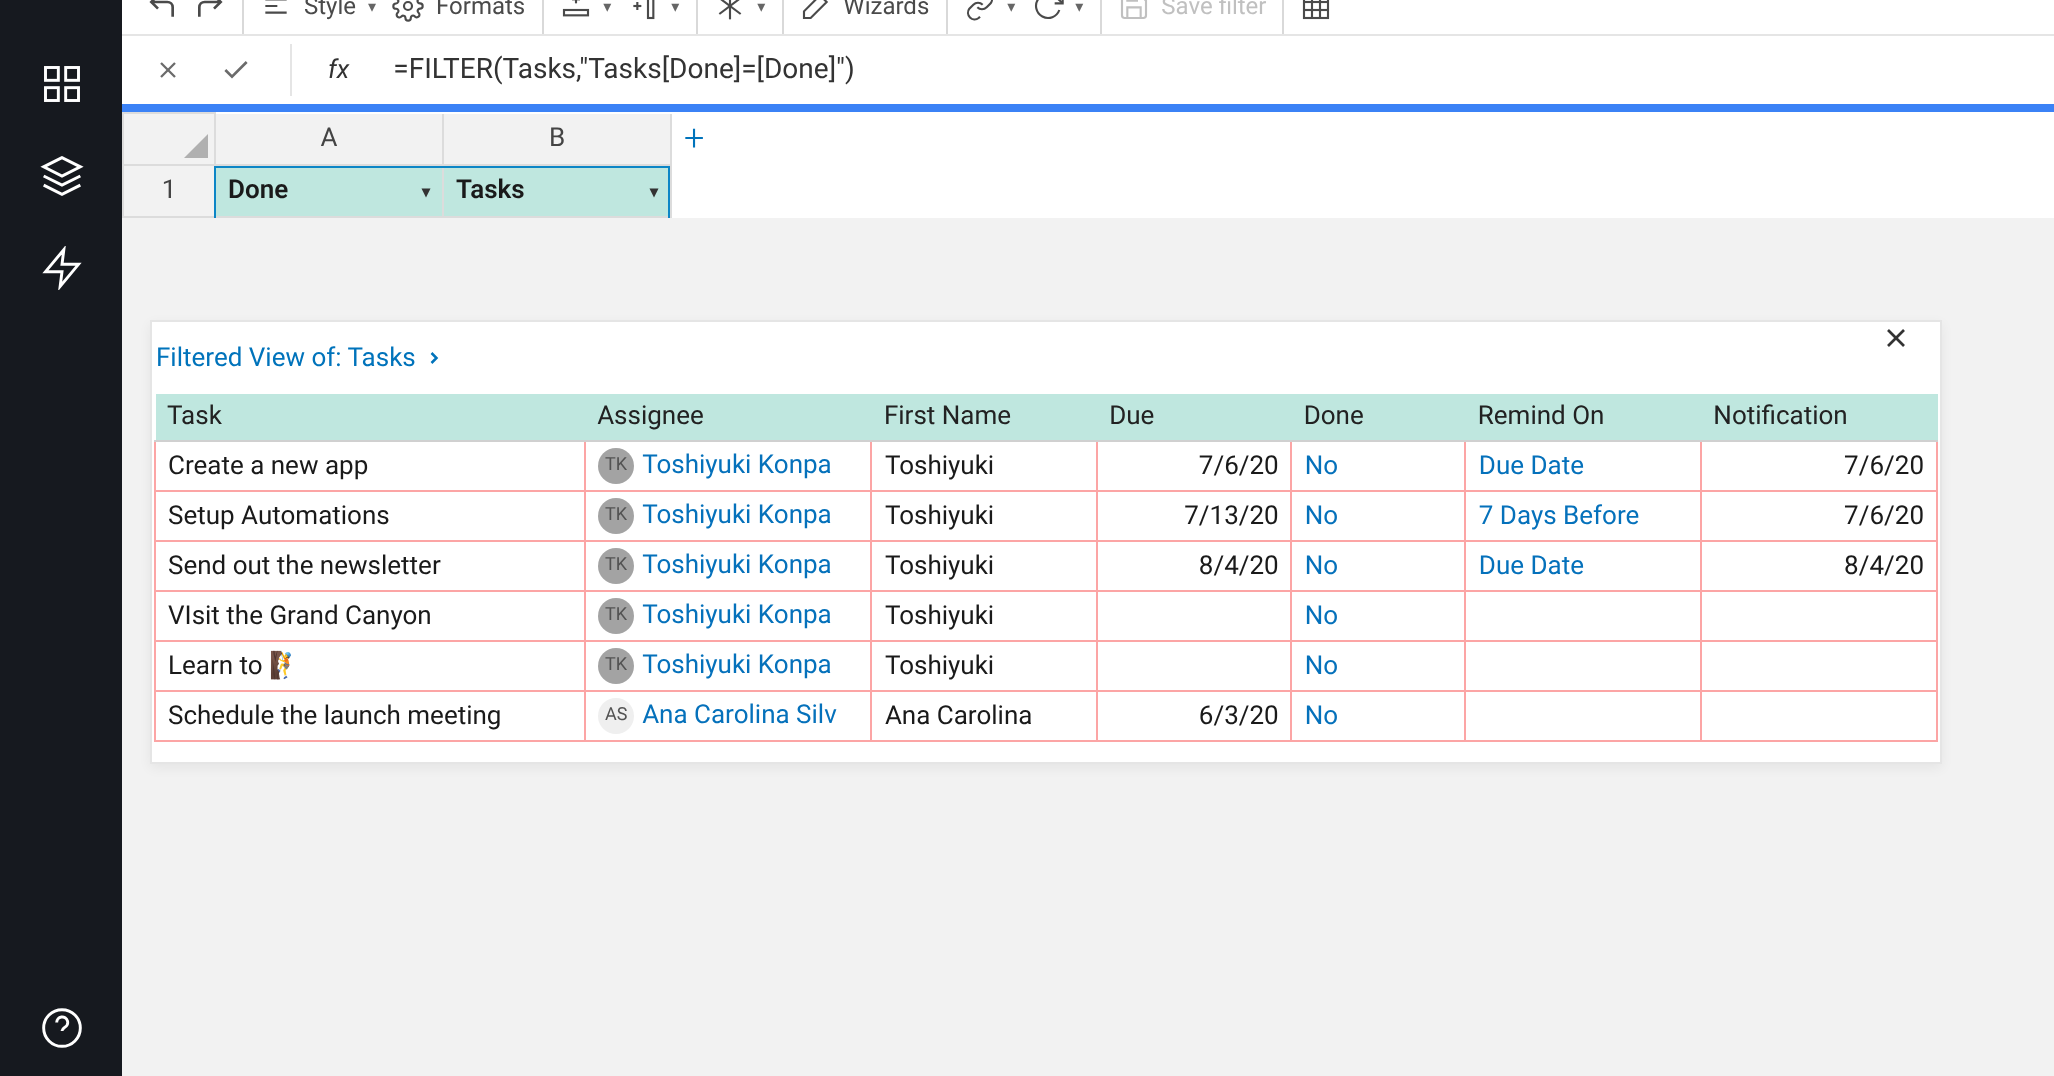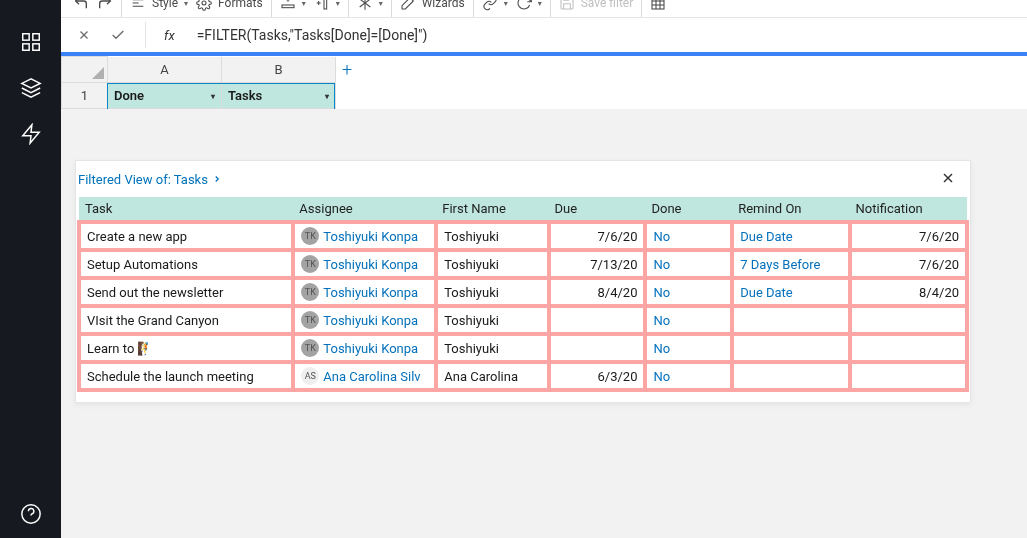--- a/index.html
+++ b/index.html
@@ -195,21 +195,20 @@
     left: 14px;
     top: 160px;
     width: 896px;
     background: #fff;
     border: 1px solid #e5e5e5;
     box-shadow: 0 2px 6px rgba(0,0,0,0.06);
     padding-bottom: 10px;
   }
   .panel-head {
     display:flex;
-    align-items:center;
     justify-content:space-between;
     height: 36px;
     padding: 0 14px 0 2px;
   }
   .panel-title {
     color: #0073bb;
     font-size: 13px;
     display:flex; align-items:center; gap:4px;
     cursor:pointer;
   }
@@ -229,21 +228,21 @@
     background: #bfe7df;
     text-align: left;
     font-weight: 400;
     font-size: 13px;
     padding: 4px 6px;
     border-bottom: 1px solid #d0d0d0;
     height: 22px;
     color: #222;
   }
   .ftable td {
-    border: 4px solid #fca5a5;
+    border: 1px solid #fca5a5;
     padding: 3px 6px;
     font-size: 13px;
     height: 24px;
     vertical-align: middle;
     white-space: nowrap;
     overflow: hidden;
   }
   .ftable td.right { text-align: right; }
   .ftable .blue { color: #0571bb; }
   .avatar {

